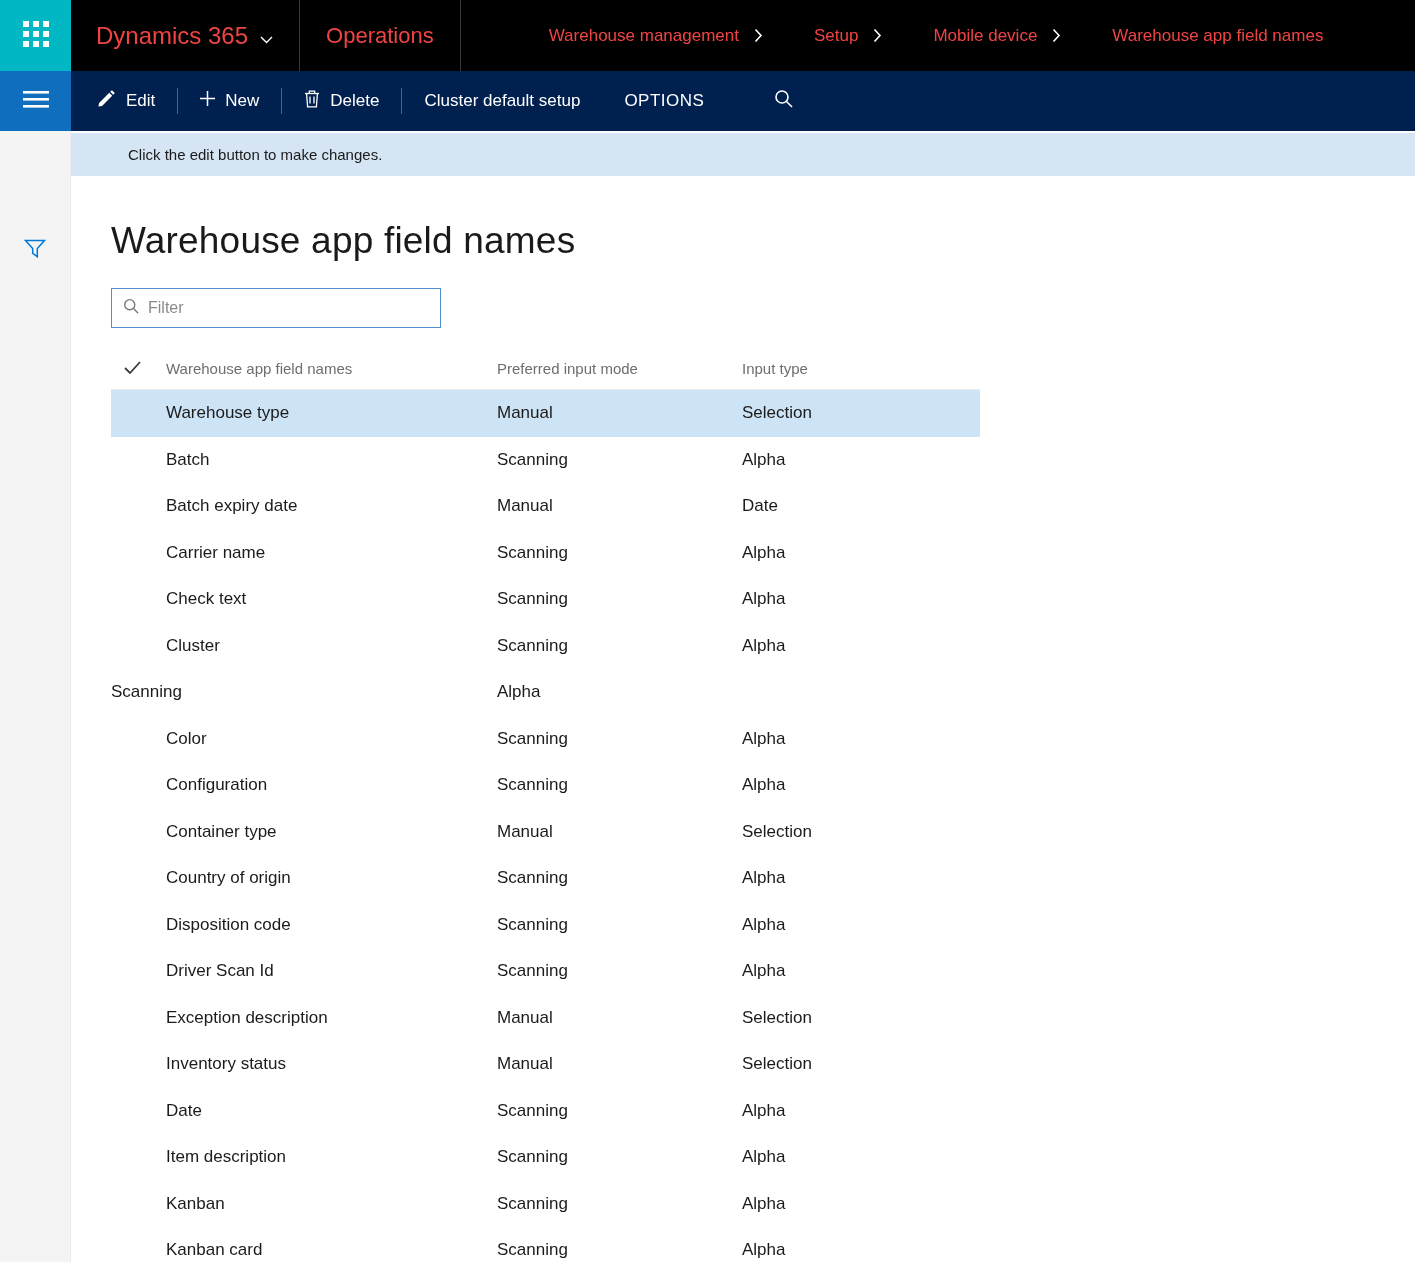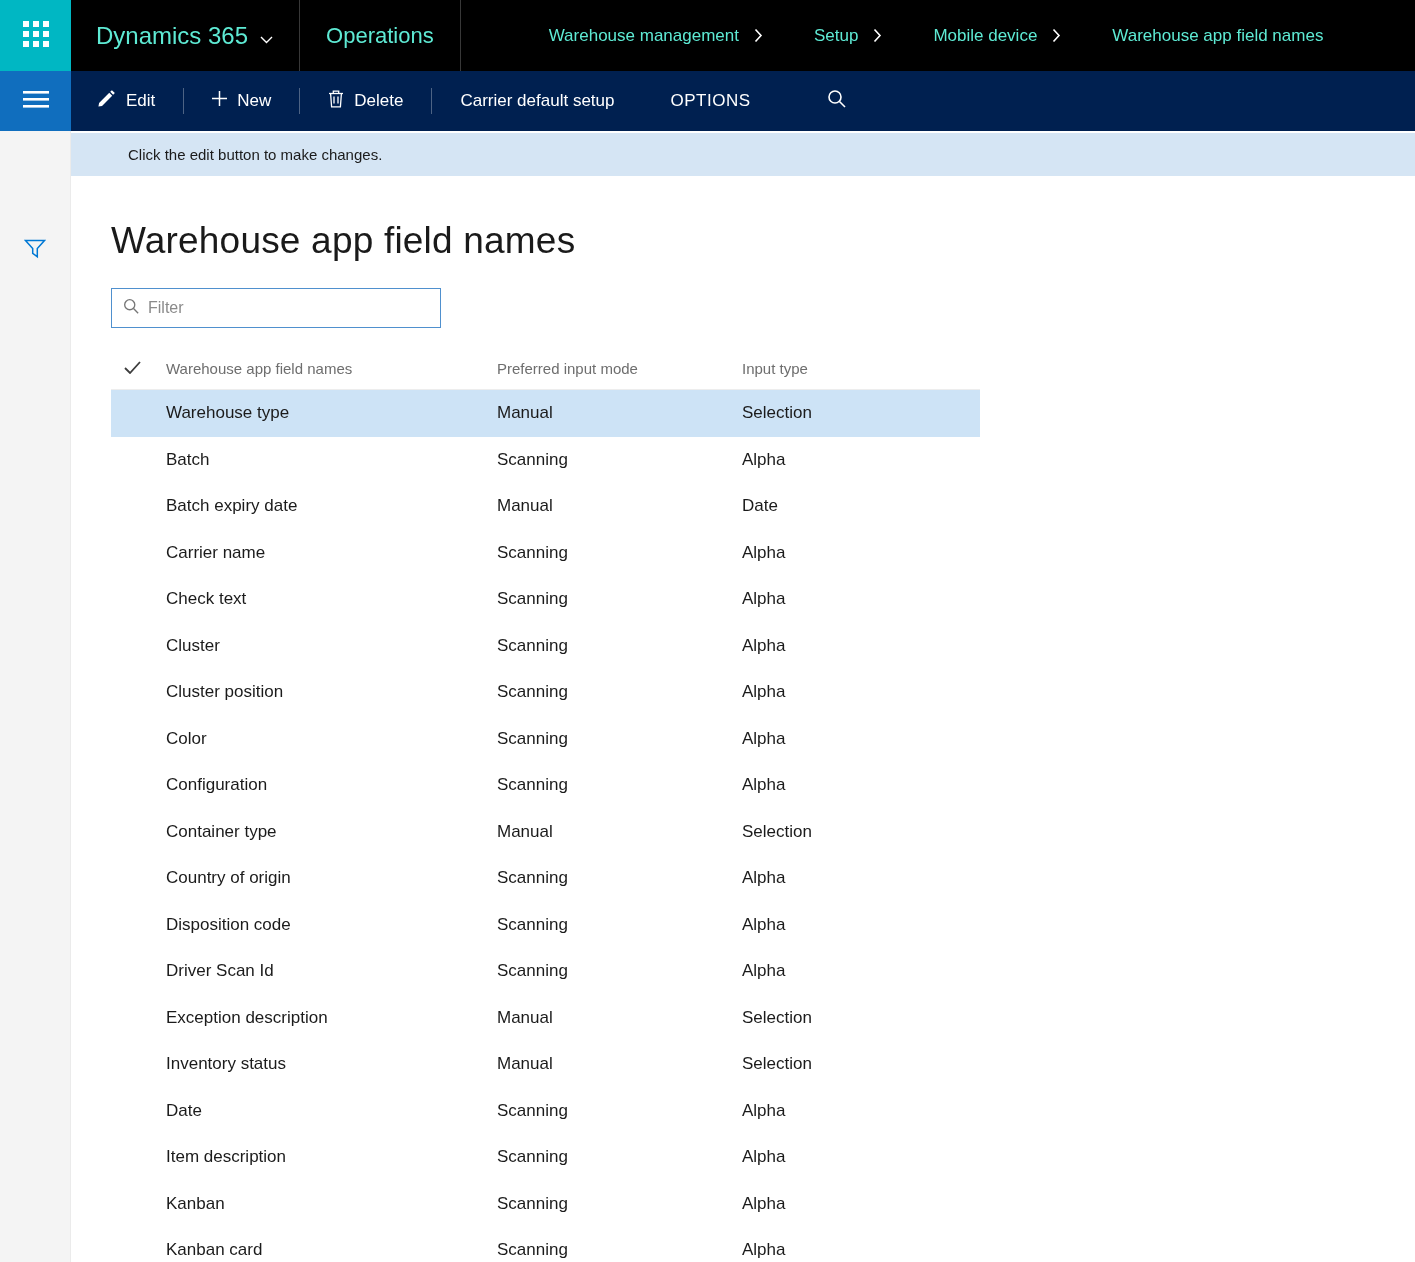--- a/index.html
+++ b/index.html
@@ -23,34 +23,34 @@
   .hamburger { width:71px; height:60px; background:var(--hamburger-bg);
                display:flex; align-items:center; justify-content:center; cursor:pointer; }
   .rail-body { flex:1; background:#f4f4f4; border-right:1px solid #ebebeb;
                display:flex; justify-content:center; align-items:flex-start; padding-top:108px; }
   .rail-filter { cursor:pointer; display:flex; }
 
   
   .main-col { flex:1; min-width:0; display:flex; flex-direction:column; }
 
   
-  .top-bar { height:71px; flex:none; background:var(--top-bar-bg); color:#5eead4;
+  .top-bar { height:71px; flex:none; background:var(--top-bar-bg); color:#ef4444;
              display:flex; align-items:center; }
   .brand { height:100%; display:flex; align-items:center; gap:12px;
            padding:0 26px 0 25px; font-size:24px; cursor:pointer; }
   .tb-div { width:1px; height:100%; background:rgba(255,255,255,0.22); flex:none; }
   .product { height:100%; display:flex; align-items:center; padding:0 26px; font-size:22px; }
   .breadcrumb { display:flex; align-items:center; gap:15px; margin-left:52px; font-size:17px; }
   .crumb { cursor:pointer; white-space:nowrap;margin-left:36px; }
   .crumb-sep { display:flex; align-items:center; }
 
   
   .action-bar { height:60px; flex:none; background:var(--action-bar-bg); color:#fff;
                 display:flex; align-items:center; }
-  .ab-btn { height:100%; display:flex; align-items:center; gap:10px; padding:0 28px;
+  .ab-btn { height:100%; display:flex; align-items:center; gap:10px; padding:0 22px;
             font-size:17px; cursor:pointer; white-space:nowrap; }
   .ab-btn:first-child { padding-left:26px; }
   .ab-div { width:1px; height:26px; background:rgba(255,255,255,0.30); flex:none; }
   .ab-options { letter-spacing:0.5px; }
   .ab-search { padding:0 20px; margin-left:28px; }
 
   
   .message-bar { height:43px; flex:none; margin-top:2px; background:var(--message-bar-bg);
                  display:flex; align-items:center; padding-left:57px; font-size:15px; color:#1b1b1b; }
 
@@ -182,21 +182,21 @@
             <path d="M1 3.5h14"></path>
               <path d="M5.3 3.5V1.2h5.4v2.3"></path>
               <path d="M2.6 3.5l1 13.3h8.8l1-13.3"></path>
               <path d="M6 6.5v7M10 6.5v7"></path>
           </svg>
         </span>
         <span>Delete</span>
       </div>
       <div class="ab-div"></div>
       <div class="ab-btn">
-        <span>Carrier default setup</span>
+        <span>Cluster default setup</span>
       </div>
       <div class="ab-btn ab-options">
         <span>OPTIONS</span>
       </div>
       <div class="ab-btn ab-search">
         <span>
           <svg width="19" height="19" viewBox="0 0 19 19" fill="none" stroke="#fff" stroke-width="1.6">
             <circle cx="8" cy="8" r="6"></circle>
               <path d="M12.5 12.5L18 18"></path>
           </svg>
@@ -259,21 +259,20 @@
               <div class="c-name">Check text</div>
               <div class="c-mode">Scanning</div>
               <div class="c-type">Alpha</div>
             </div>
             <div class="grid-row">
               <div class="c-name">Cluster</div>
               <div class="c-mode">Scanning</div>
               <div class="c-type">Alpha</div>
             </div>
             <div class="grid-row">
-              <div class="c-name">Cluster position</div>
               <div class="c-mode">Scanning</div>
               <div class="c-type">Alpha</div>
             </div>
             <div class="grid-row">
               <div class="c-name">Color</div>
               <div class="c-mode">Scanning</div>
               <div class="c-type">Alpha</div>
             </div>
             <div class="grid-row">
               <div class="c-name">Configuration</div>

